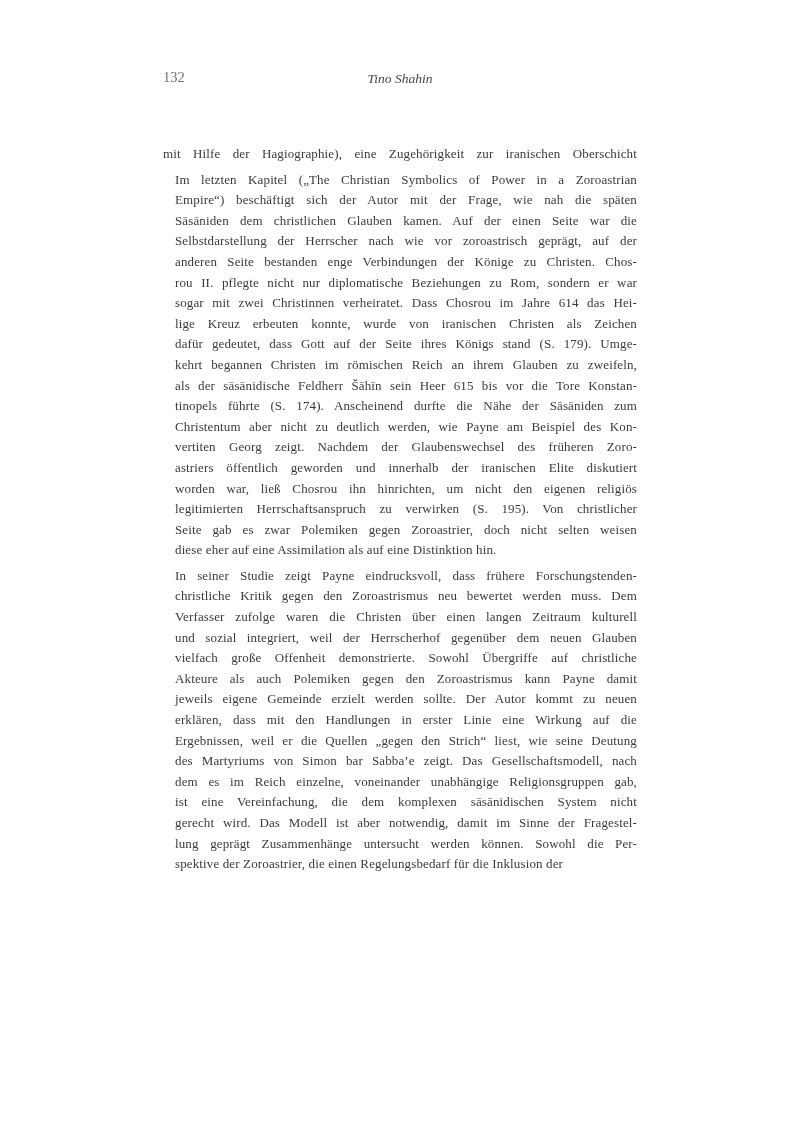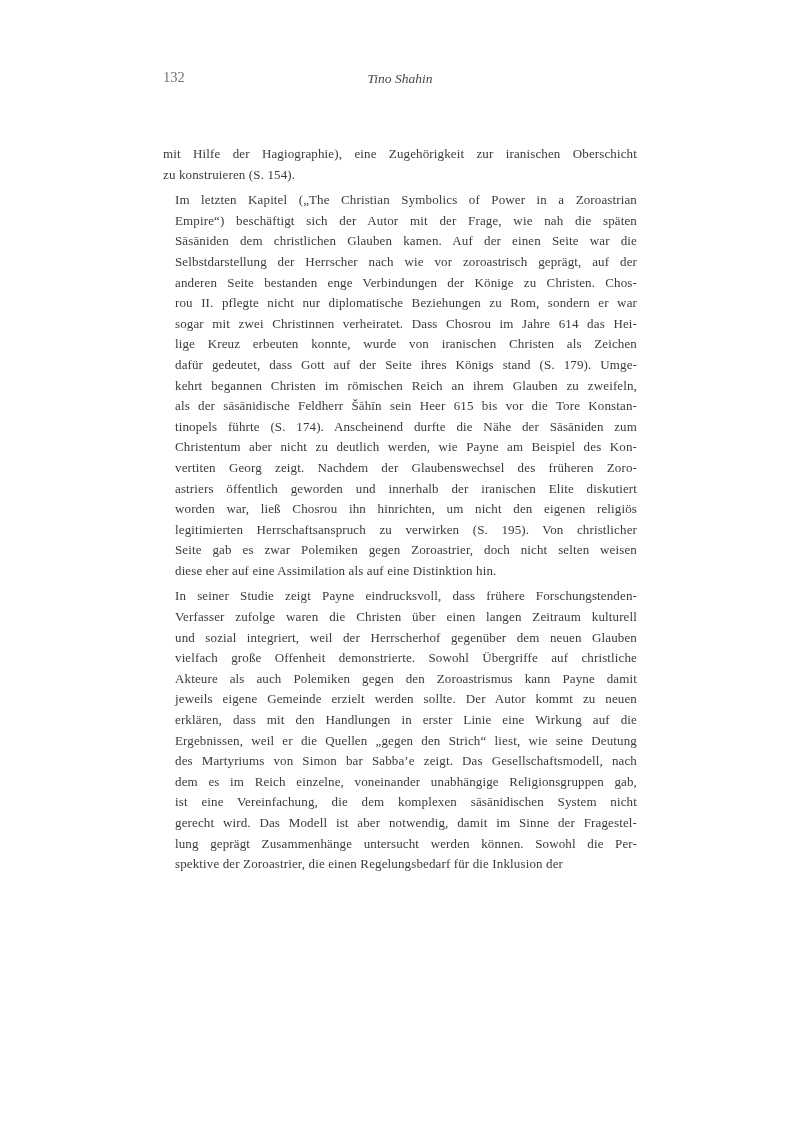--- a/index.html
+++ b/index.html
@@ -66,21 +66,20 @@
 </style>
 </head>
 <body style="background: rgb(255, 255, 255); color: rgb(58, 58, 58);">
 
 <div class="scan-page">
   <div class="page-number">132</div>
   <div class="running-head">Tino Shahin</div>
   <div class="text-block">
       <div class="paragraph">
         <div class="line">mit Hilfe der Hagiographie), eine Zugehörigkeit zur iranischen Oberschicht</div>
-        <div class="line last">zu konstruieren (S. 154).</div>
       </div>
       <div class="paragraph">
         <div class="line">Im letzten Kapitel („The Christian Symbolics of Power in a Zoroastrian</div>
         <div class="line">Empire“) beschäftigt sich der Autor mit der Frage, wie nah die späten</div>
         <div class="line">Sāsāniden dem christlichen Glauben kamen. Auf der einen Seite war die</div>
         <div class="line">Selbstdarstellung der Herrscher nach wie vor zoroastrisch geprägt, auf der</div>
         <div class="line">anderen Seite bestanden enge Verbindungen der Könige zu Christen. Chos-</div>
         <div class="line">rou II. pflegte nicht nur diplomatische Beziehungen zu Rom, sondern er war</div>
         <div class="line">sogar mit zwei Christinnen verheiratet. Dass Chosrou im Jahre 614 das Hei-</div>
         <div class="line">lige Kreuz erbeuten konnte, wurde von iranischen Christen als Zeichen</div>
@@ -91,20 +90,21 @@
         <div class="line">Christentum aber nicht zu deutlich werden, wie Payne am Beispiel des Kon-</div>
         <div class="line">vertiten Georg zeigt. Nachdem der Glaubenswechsel des früheren Zoro-</div>
         <div class="line">astriers öffentlich geworden und innerhalb der iranischen Elite diskutiert</div>
         <div class="line">worden war, ließ Chosrou ihn hinrichten, um nicht den eigenen religiös</div>
         <div class="line">legitimierten Herrschaftsanspruch zu verwirken (S. 195). Von christlicher</div>
         <div class="line">Seite gab es zwar Polemiken gegen Zoroastrier, doch nicht selten weisen</div>
         <div class="line last">diese eher auf eine Assimilation als auf eine Distinktion hin.</div>
       </div>
       <div class="paragraph">
         <div class="line">In seiner Studie zeigt Payne eindrucksvoll, dass frühere Forschungstenden-</div>
+        <div class="line">christliche Kritik gegen den Zoroastrismus neu bewertet werden muss. Dem</div>
         <div class="line">Verfasser zufolge waren die Christen über einen langen Zeitraum kulturell</div>
         <div class="line">und sozial integriert, weil der Herrscherhof gegenüber dem neuen Glauben</div>
         <div class="line">vielfach große Offenheit demonstrierte. Sowohl Übergriffe auf christliche</div>
         <div class="line">Akteure als auch Polemiken gegen den Zoroastrismus kann Payne damit</div>
         <div class="line">jeweils eigene Gemeinde erzielt werden sollte. Der Autor kommt zu neuen</div>
         <div class="line">erklären, dass mit den Handlungen in erster Linie eine Wirkung auf die</div>
         <div class="line">Ergebnissen, weil er die Quellen „gegen den Strich“ liest, wie seine Deutung</div>
         <div class="line">des Martyriums von Simon bar Sabba’e zeigt. Das Gesellschaftsmodell, nach</div>
         <div class="line">dem es im Reich einzelne, voneinander unabhängige Religionsgruppen gab,</div>
         <div class="line">ist eine Vereinfachung, die dem komplexen sāsānidischen System nicht</div>

